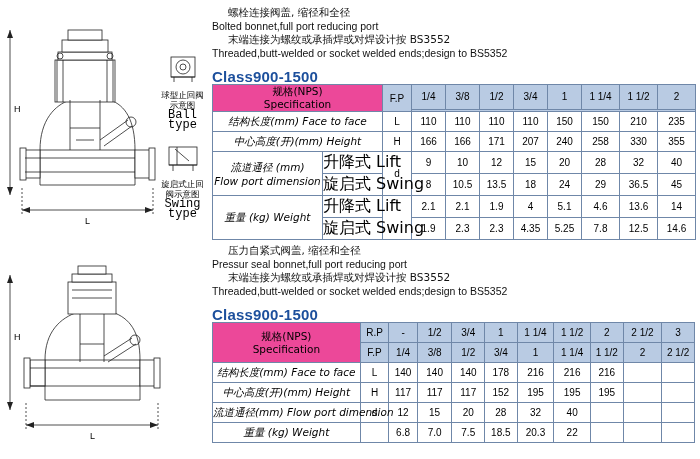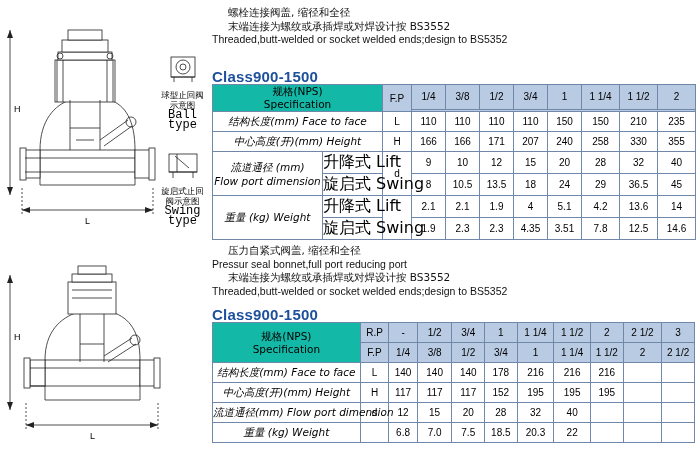--- a/index.html
+++ b/index.html
@@ -75,21 +75,21 @@
     vertical-align: middle;
     height: 19px;
     font-weight: normal;
     color: #000;
   }
   .hdr {
     background: #b9cbe3;
     font-weight: bold;
   }
   .hdr-spec {
-    background: #14b8a6;
+    background: #ec4899;
     font-weight: bold;
     font-family: "DejaVu Sans", sans-serif;
     font-size: 10.5px;
     line-height: 13px;
     padding: 1px 0;
   }
   .rowlabel {
     text-align: left;
     padding-left: 6px;
     font-family: "DejaVu Sans", sans-serif;
@@ -193,37 +193,38 @@
           <circle cx="22" cy="15" r="3"></circle>
           <line x1="10" y1="25" x2="34" y2="25"></line>
           <line x1="13" y1="25" x2="13" y2="30"></line>
           <line x1="31" y1="25" x2="31" y2="30"></line>
         </g>
       </svg>
       <div class="cap-cn">球型止回阀示意图</div>
       <div class="cap-en">Ball type</div>
     </div>
 
-    <div class="icon-box" style="left:160px; top:148px; width:45px;">
+    <div class="icon-box" style="left:160px; top:141px; width:45px;">
       <svg width="44" height="34" viewBox="0 0 44 34">
         <g stroke="#222" fill="none" stroke-width="0.8">
           <rect x="8" y="6" width="28" height="18"></rect>
           <path d="M14,8 L28,20"></path>
           <path d="M16,6 L16,24"></path>
           <line x1="8" y1="24" x2="36" y2="24"></line>
           <line x1="12" y1="24" x2="12" y2="30"></line>
           <line x1="32" y1="24" x2="32" y2="30"></line>
         </g>
       </svg>
       <div class="cap-cn">旋启式止回阀示意图</div>
       <div class="cap-en">Swing type</div>
     </div>
 
     <div class="header-block" style="left:212px; top:6px;">
       <div class="cn">螺栓连接阀盖, 缩径和全径</div>
+      <div>Bolted bonnet,full port reducing port</div>
       <div class="cn">末端连接为螺纹或承插焊或对焊设计按 BS3552</div>
       <div>Threaded,butt-welded or socket welded ends;design to BS5352</div>
     </div>
 
     <div class="class-title" style="left:212px; top:62px;">Class900-1500</div>
 
     <table class="spec" id="table-top" style="left:212px; top:84px; width:483px;">
       <colgroup>
         <col style="width:110px">
           <col style="width:60px">
@@ -332,35 +333,35 @@
           <td class="sublabel">
             <span>升降式</span>
             <span>Lift</span>
           </td>
           <td rowspan="2"></td>
           <td>2.1</td>
           <td>2.1</td>
           <td>1.9</td>
           <td>4</td>
           <td>5.1</td>
-          <td>4.2</td>
+          <td>4.6</td>
           <td>13.6</td>
           <td>14</td>
         </tr>
 
         <tr>
           <td class="sublabel">
             <span>旋启式</span>
             <span>Swing</span>
           </td>
           <td>1.9</td>
           <td>2.3</td>
           <td>2.3</td>
           <td>4.35</td>
-          <td>3.51</td>
+          <td>5.25</td>
           <td>7.8</td>
           <td>12.5</td>
           <td>14.6</td>
         </tr>
       </tbody>
     </table>
   </div>
 
   <div class="section" id="section-bottom">
 

